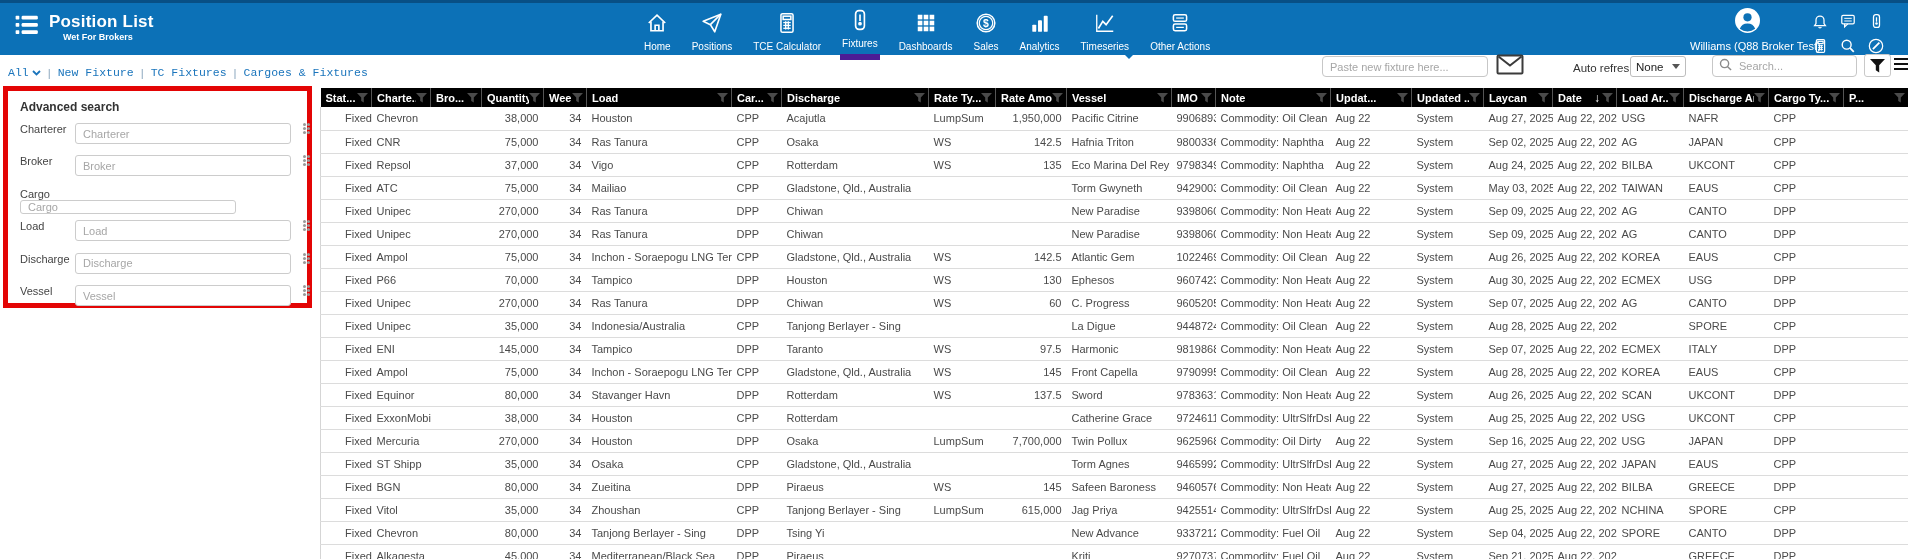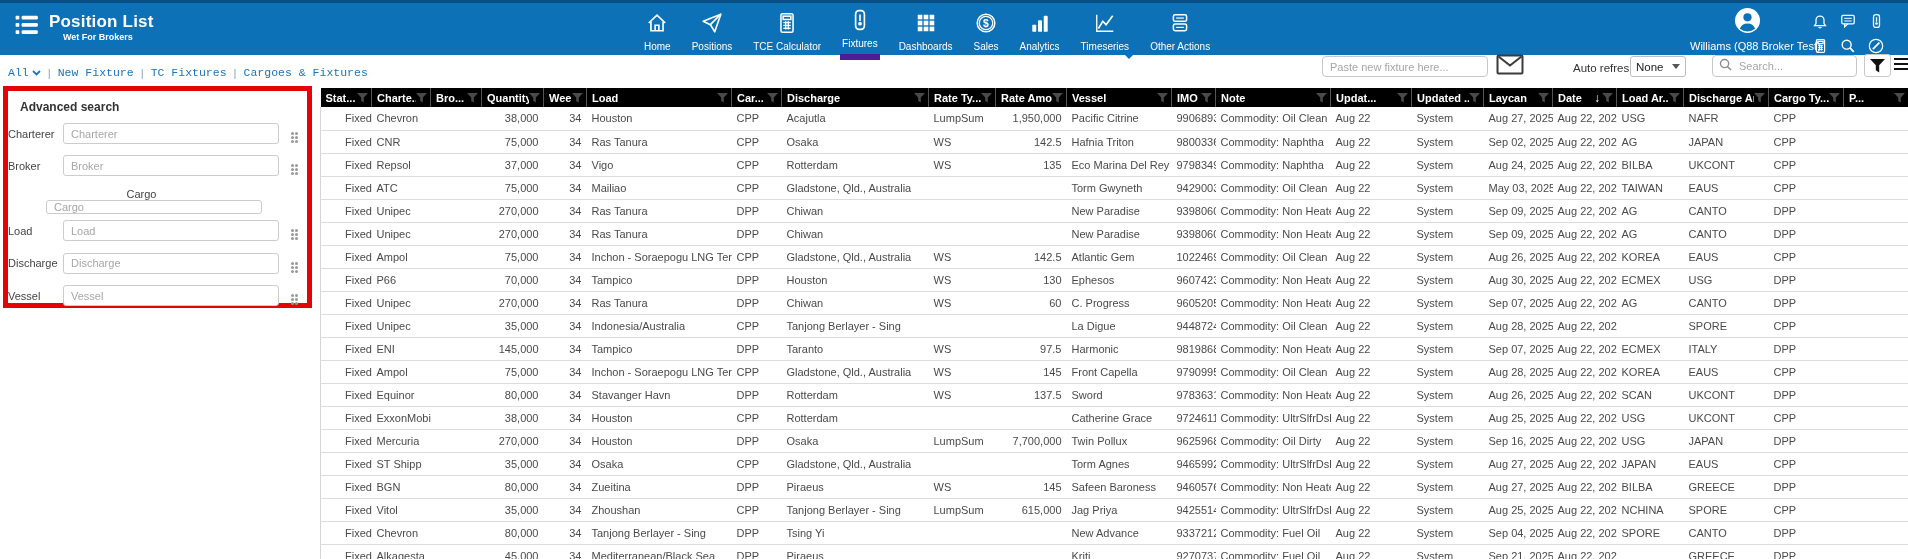--- a/index.html
+++ b/index.html
@@ -48,21 +48,21 @@
   .search-input { border:none; outline:none; flex:1; font-size:11px; font-family:"Liberation Sans",sans-serif; min-width:0; }
   .filter-btn { position:absolute; left:1864px; top:54px; width:27px; height:23px;
     border:1px solid #c9c9c9; border-radius:3px; display:flex; align-items:center; justify-content:center;
     background:#fff; cursor:pointer; }
   .menu-btn { position:absolute; left:1894px; top:58px; width:14px; height:14px; cursor:pointer; }
   .menu-btn span { display:block; height:2px; background:#111; margin-bottom:3px; }
   
   .adv-panel { position:absolute; left:3px; top:86px; width:309px; height:222px;
     border:5px solid #e30505; background:#fff; }
   .adv-title { font-size:12px; font-weight:bold; color:#333; margin:9px 0 0 12px; }
-  .adv-row { position:absolute; left:0; width:292px; height:21px; display:flex; align-items:center; }
+  .adv-row { position:absolute; left:12px; width:292px; height:21px; display:flex; }
   .adv-label { width:55px; font-size:11px; color:#444; flex-shrink:0; }
   .adv-input { width:216px; height:21px; border:1px solid #ccc; border-radius:3px;
     font-family:"Liberation Sans",sans-serif; font-size:11px; padding:0 7px; color:#444; }
   .grip { width:3px; height:3px; margin-left:12px; background:#9a9a9a; border-radius:50%;
     box-shadow:4px 0 0 #9a9a9a, 0 4px 0 #9a9a9a, 4px 4px 0 #9a9a9a, 0 8px 0 #9a9a9a, 4px 8px 0 #9a9a9a;
     cursor:grab; }
   
   .table-wrap { position:absolute; left:320px; top:88px; width:1588px; }
   table { border-collapse:collapse; table-layout:fixed; width:1588px; }
   thead th { background:#000; color:#fff; font-size:11px; font-weight:bold; padding:0;

